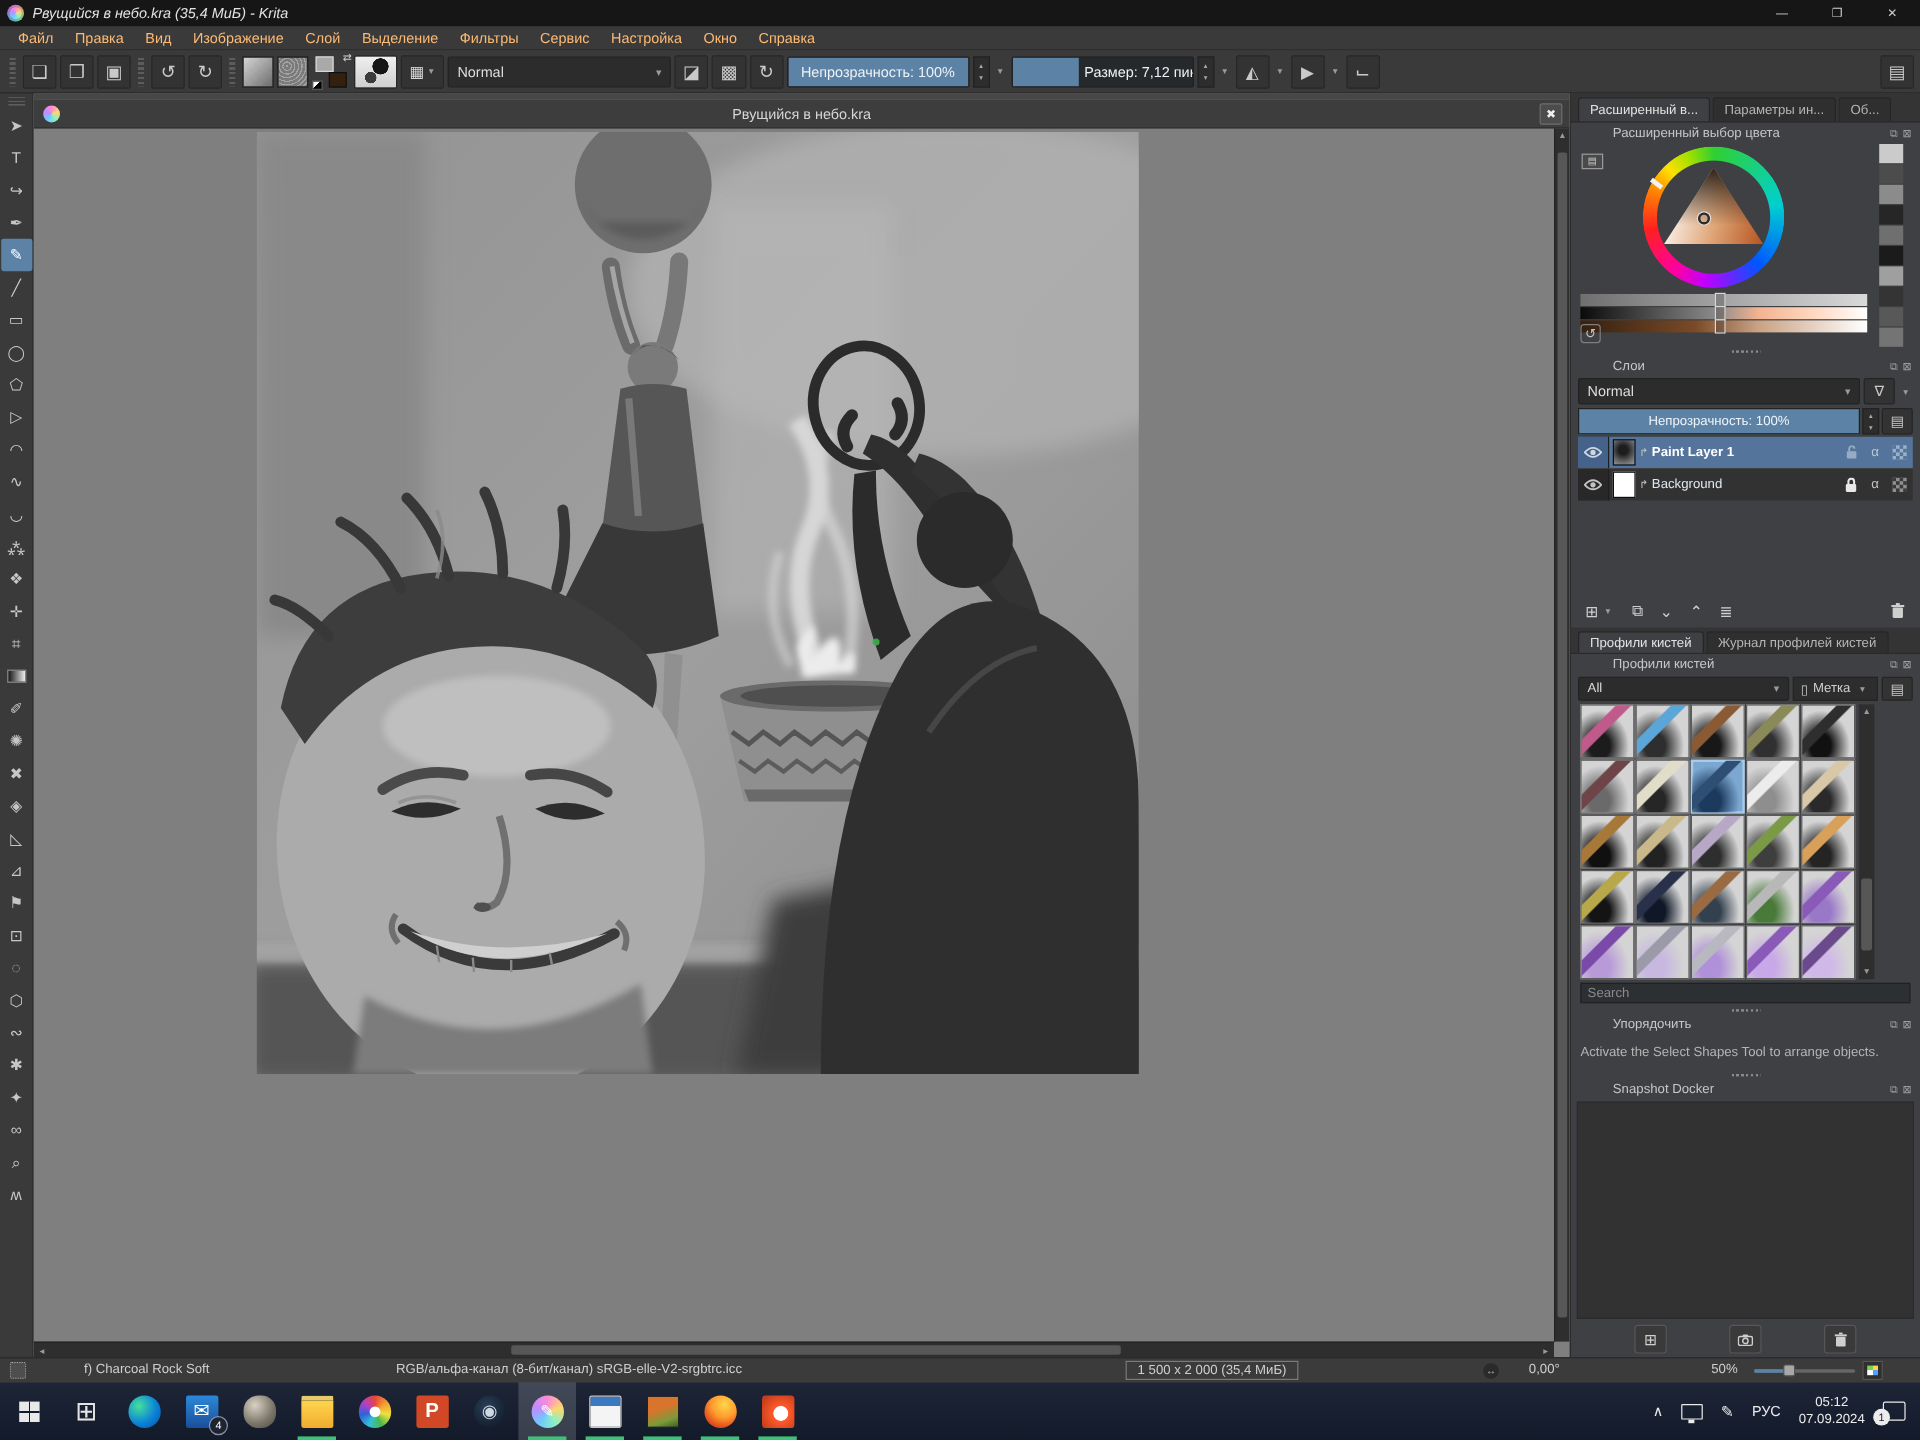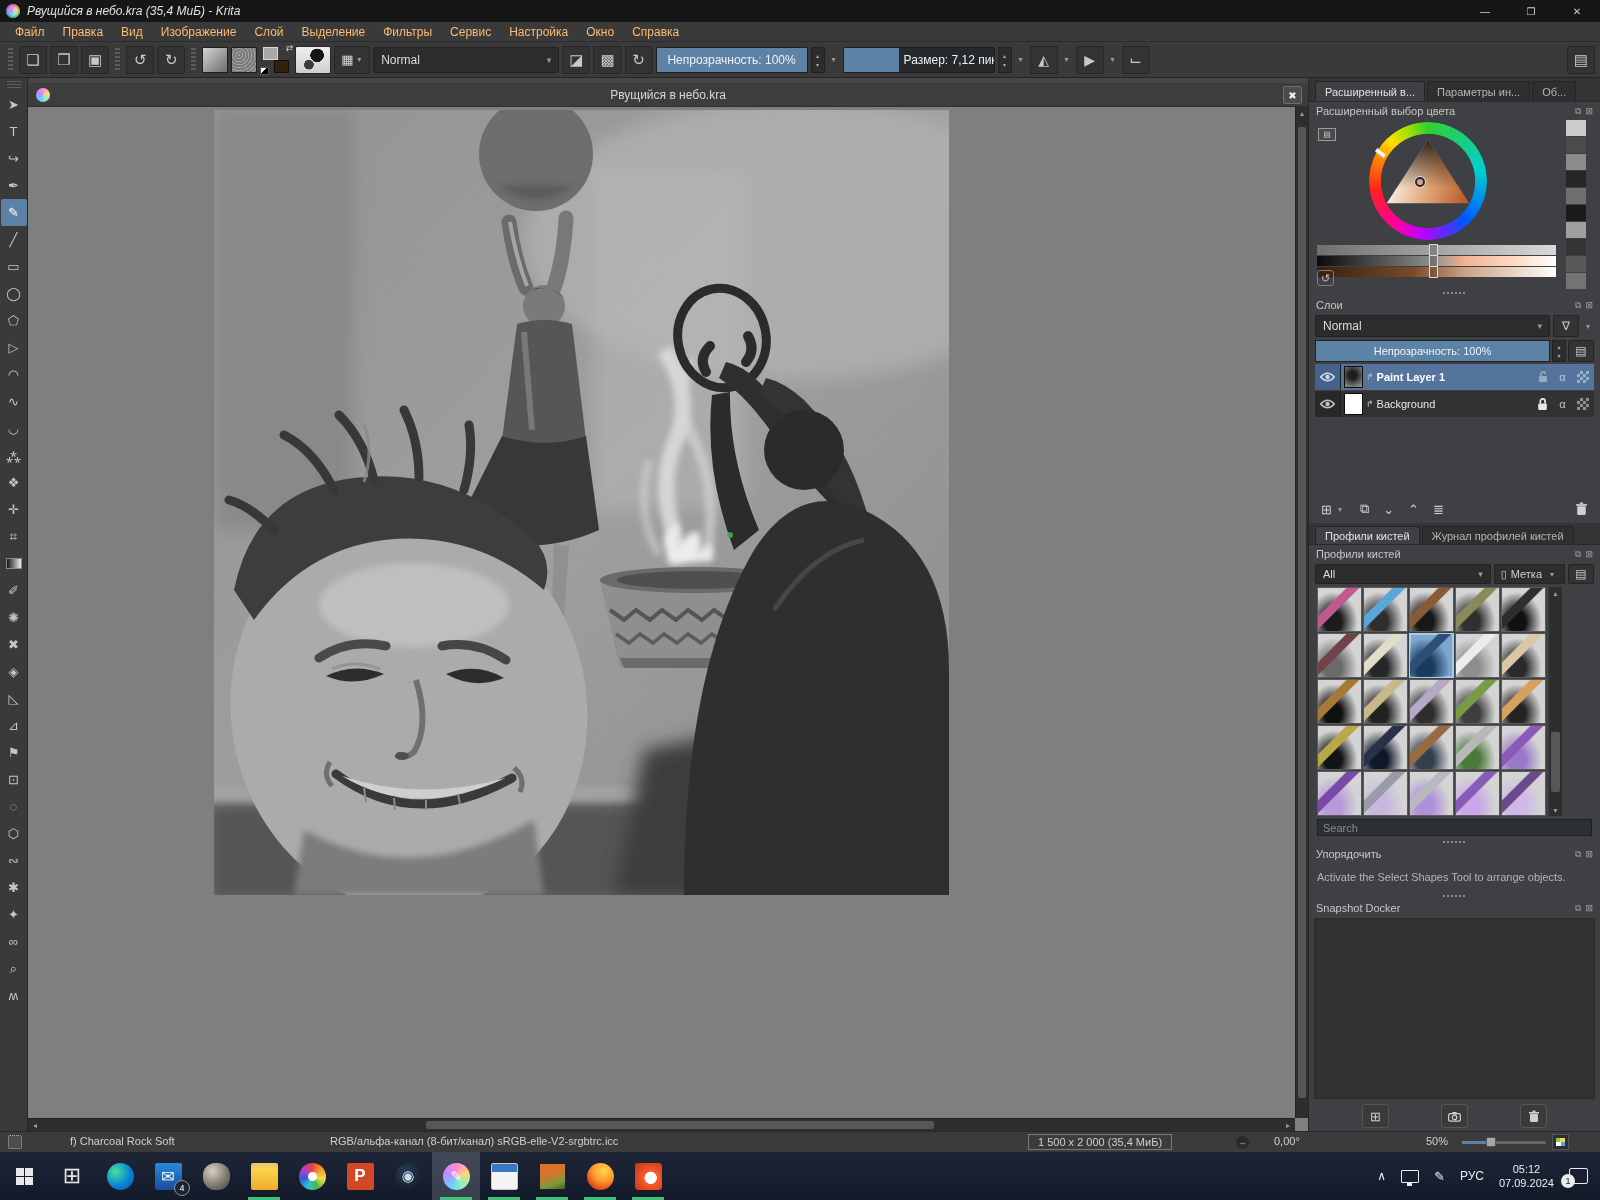--- a/index.html
+++ b/index.html
@@ -70,21 +70,21 @@
   .hscroll{position:absolute;left:0;right:13px;bottom:0;height:13px;background:#2e2e2e;border-top:1px solid #232323;display:flex;}
   .hscroll .arr{width:14px;font-size:8px;color:#9a9a9a;}
   .htrack{flex:1;position:relative;}
   .hthumb{position:absolute;left:31%;width:41%;top:2px;bottom:2px;background:#575757;border-radius:2px;}
 
   
   .dock{width:292px;background:#3e4043;border-left:1px solid #282828;display:flex;flex-direction:column;font-size:12px;}
   .dock-tabs{height:24px;display:flex;gap:2px;padding:3px 6px 0;background:#343434;border-bottom:1px solid #2a2a2a;}
   .dtab{padding:1px 9px 0;background:#2f2f2f;border:1px solid #252525;border-bottom:none;border-radius:3px 3px 0 0;font-size:11px;color:#b5b5b5;display:flex;align-items:center;white-space:nowrap;}
   .dtab.active{background:#3e4043;color:#e2e2e2;}
-  .dhead{height:17px;display:flex;align-items:center;padding:1px 7px 0;font-size:11px;color:#c6c6c6;}
+  .dhead{height:17px;display:flex;align-items:center;padding:1px 7px 0;font-size:11px;color:#c6c6c6;margin-left:28px;}
   .dh-btns{margin-left:auto;display:flex;gap:4px;font-size:9px;color:#9c9c9c;}
   .dh-btns span{cursor:default;}
   .sep{height:7px;display:flex;align-items:center;justify-content:center;}
   .sep::before{content:"";width:24px;height:2px;background:repeating-linear-gradient(90deg,#8a8a8a 0 2px,transparent 2px 4px);}
 
   .color-body{position:relative;height:170px;}
   .cfg-btn{position:absolute;left:9px;top:9px;width:18px;height:13px;border:1px solid #9a9a9a;background:#4a4a4a;color:#c9c9c9;font-size:8px;}
   .wheel{position:absolute;left:60px;top:3px;width:118px;height:118px;border-radius:50%;
     background:conic-gradient(from 0deg,#30d030,#00cfd0 22%,#0055ff 38%,#c000ff 52%,#ff00a0 60%,#ff2020 72%,#ff8800 82%,#ffe000 88%,#a0e000 94%,#30d030);
     -webkit-mask:radial-gradient(circle,#000 0 55%,#000 55%,transparent 0 0),radial-gradient(circle,transparent 0 56%,#000 57%);
@@ -159,21 +159,21 @@
   .snap-body{flex:1;margin:2px 5px;background:#323232;border:1px solid #2a2a2a;}
   .snap-btns{height:30px;display:flex;align-items:center;justify-content:center;gap:52px;}
   .snap-btn{width:27px;height:24px;border:1px solid #565656;border-radius:3px;background:#3a3a3a;color:#cfcfcf;font-size:13px;}
 
   
   .statusbar{position:relative;height:21px;background:#3b3b3b;border-top:1px solid #282828;font-size:11px;color:#cfcfcf;}
   .statusbar>*{position:absolute;top:3px;}
   .sb-selicon{left:8px;width:14px;height:14px;border:1px dotted #ababab;border-radius:2px;background:#4e4e4e;}
   .sb-brush{left:70px;}
   .sb-profile{left:330px;}
-  .sb-size{left:1028px;top:2px;height:16px;border:1px solid #7a7a7a;padding:0 9px;display:flex;align-items:center;}
+  .sb-size{left:938px;top:2px;height:16px;border:1px solid #7a7a7a;padding:0 9px;display:flex;align-items:center;}
   .sb-roticon{left:1236px;top:4px;width:13px;height:13px;border-radius:50%;background:#2a2a2a;color:#c2c2c2;font-size:8px;display:flex;align-items:center;justify-content:center;}
   .sb-rot{left:1274px;}
   .sb-zoom{left:1426px;}
   .sb-slider{left:1462px;top:9px;width:84px;height:3px;background:#666;border-radius:2px;}
   .sb-slider .f{position:absolute;left:0;top:0;bottom:0;width:30%;background:#5c82a6;}
   .sb-slider .k{position:absolute;left:28%;top:-4px;width:10px;height:10px;background:#a8a8a8;border:1px solid #555;border-radius:2px;}
   .sb-fit{left:1552px;top:2px;width:17px;height:16px;border:1px solid #565656;background:#2f2f2f;display:flex;align-items:center;justify-content:center;}
   .sb-fit i{width:9px;height:8px;background:conic-gradient(#ffd34d 0 25%,#4da3ff 0 50%,#fff 0 75%,#7ad34d 0);display:block;}
 
   

